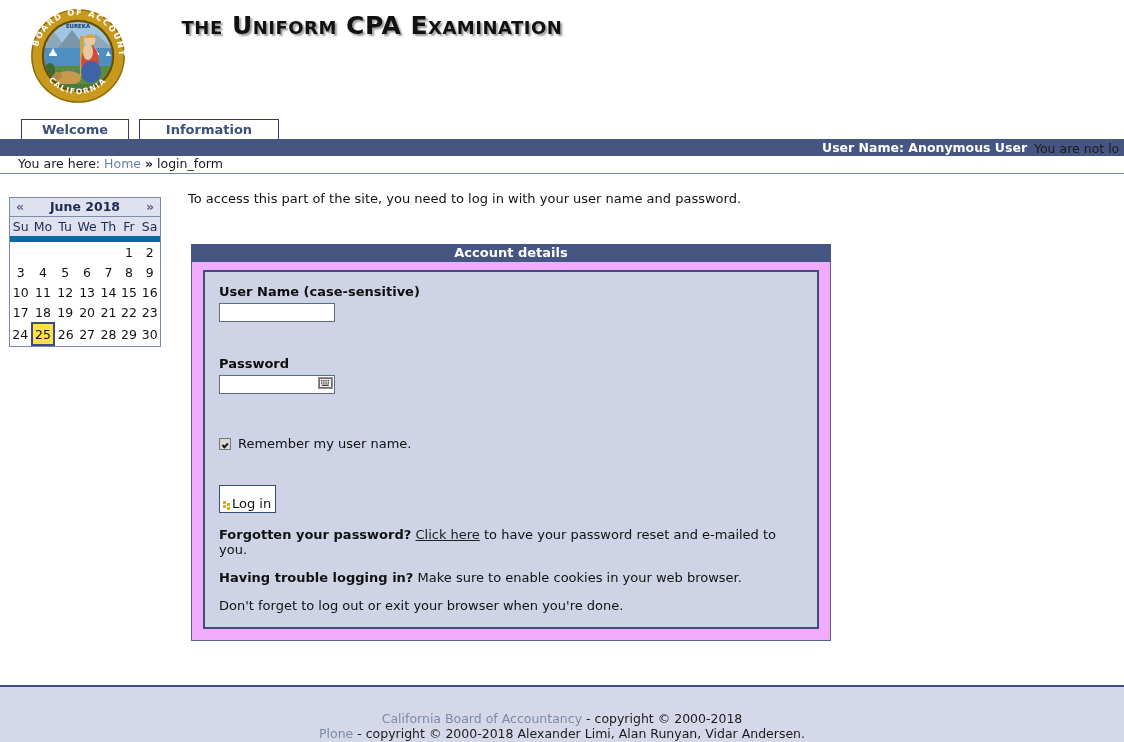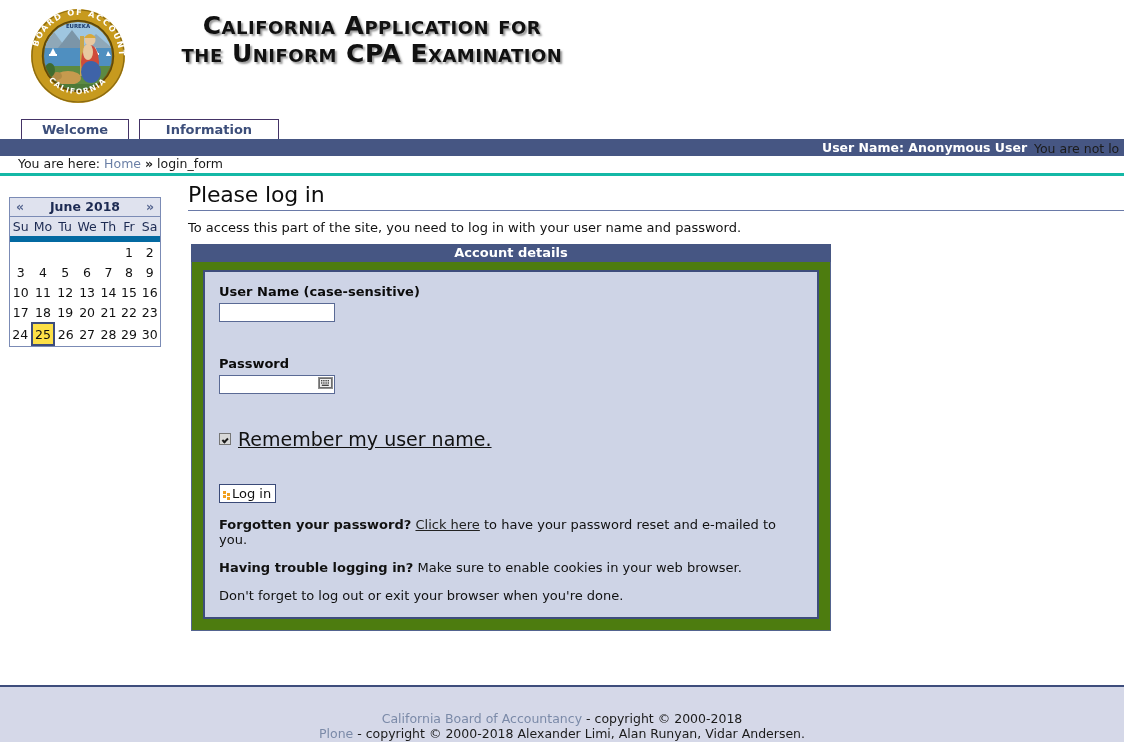--- a/index.html
+++ b/index.html
@@ -103,21 +103,21 @@
     font-size: 12.5px;
   }
 
   
   #breadcrumb {
     position: absolute;
     left: 0;
     top: 156px;
     width: 1124px;
     height: 17px;
-    border-bottom: 3px solid #14b8a6;
+    border-bottom: 1px solid #14b8a6;
     font-size: 12.5px;
     color: #1a1a1a;
     background: #ffffff;
   }
   #breadcrumb .bc-inner {
     position: absolute;
     left: 18px;
     top: 0px;
     white-space: nowrap;
   }
@@ -223,21 +223,21 @@
     color: #ffffff;
     font-weight: bold;
     font-size: 13px;
     text-align: center;
     height: 18px;
     line-height: 18px;
   }
   #form-body {
     border: 1px solid #54648f;
     border-top: none;
-    background: #4d7c0f;
+    background: #f0abfc;
     padding: 8px 11px 11px 11px;
     box-sizing: border-box;
   }
   #fieldset {
     border: 2px solid #3e4d7c;
     background: #ced4e6;
     padding: 12px 14px 14px 14px;
     box-sizing: border-box;
   }
   .field-label {
@@ -270,24 +270,23 @@
     background: #d3d3d3;
     border: 1px solid #8f8f8f;
     box-sizing: border-box;
     display: block;
   }
   .kbd-icon svg { display: block; }
   .spacer-32 { height: 34px; }
   #remember-row {
     display: flex;
     align-items: center;
-    font-size: 19px;
+    font-size: 13px;
     color: #111;
-    margin-top: 0px;
-    text-decoration: underline;
+    margin-top: 8px;
   }
   .checkbox {
     width: 12px;
     height: 12px;
     border: 1px solid #767676;
     background: #d8d8d8;
     margin-right: 7px;
     position: relative;
     box-sizing: border-box;
     flex: 0 0 auto;
@@ -303,21 +302,21 @@
     border-bottom: 2px solid #1a1a1a;
     transform: rotate(-45deg);
   }
   #login-btn {
     display: inline-flex;
     align-items: center;
     border: 1px solid #3a4a78;
     background: #ffffff;
     font-size: 13px;
     color: #111;
-    padding: 1px 4px 1px 3px;
+    padding: 10px 4px 1px 3px;
     cursor: pointer;
     font-family: "DejaVu Sans", "Liberation Sans", sans-serif;
     line-height: 15px;
   }
   .btn-icon {
     display: inline-block;
     width: 7px;
     height: 10px;
     margin-right: 2px;
     flex: 0 0 auto;
@@ -411,21 +410,20 @@
         <textPath href="#arcTop" startOffset="7%">BOARD OF ACCOUNTANCY</textPath>
       </text>
       <text font-family="DejaVu Sans, sans-serif" font-size="7.6" font-weight="bold" fill="#ffffff" letter-spacing="1.4">
         <textPath href="#arcBot" startOffset="22%">CALIFORNIA</textPath>
       </text>
       <text x="50" y="22" text-anchor="middle" font-family="DejaVu Sans, sans-serif" font-size="5.4" font-weight="bold" fill="#1b3a6b">EUREKA</text>
     </svg>
   </div>
 
   <div id="site-title">
-    <div>California Application for</div>
     <div>the Uniform CPA Examination</div>
   </div>
 </div>
 
 <div id="tabs">
   <div class="tab" id="tab-welcome">
     <span>Welcome</span>
   </div>
   <div class="tab" id="tab-information">
     <span>Information</span>
@@ -508,21 +506,20 @@
           <td>27</td>
           <td>28</td>
           <td>29</td>
           <td>30</td>
         </tr>
       </tbody>
   </table>
 </div>
 
 <div id="content">
-  <h1 id="page-title">Please log in</h1>
   <p id="page-desc">To access this part of the site, you need to log in with your user name and password.</p>
 
   <div id="login-box">
     <div id="form-header">Account details</div>
     <div id="form-body">
       <div id="fieldset">
 
         <div class="field-label">User Name (case-sensitive)</div>
         <input class="text-input" type="text" id="username-input" value="" style="">
 

